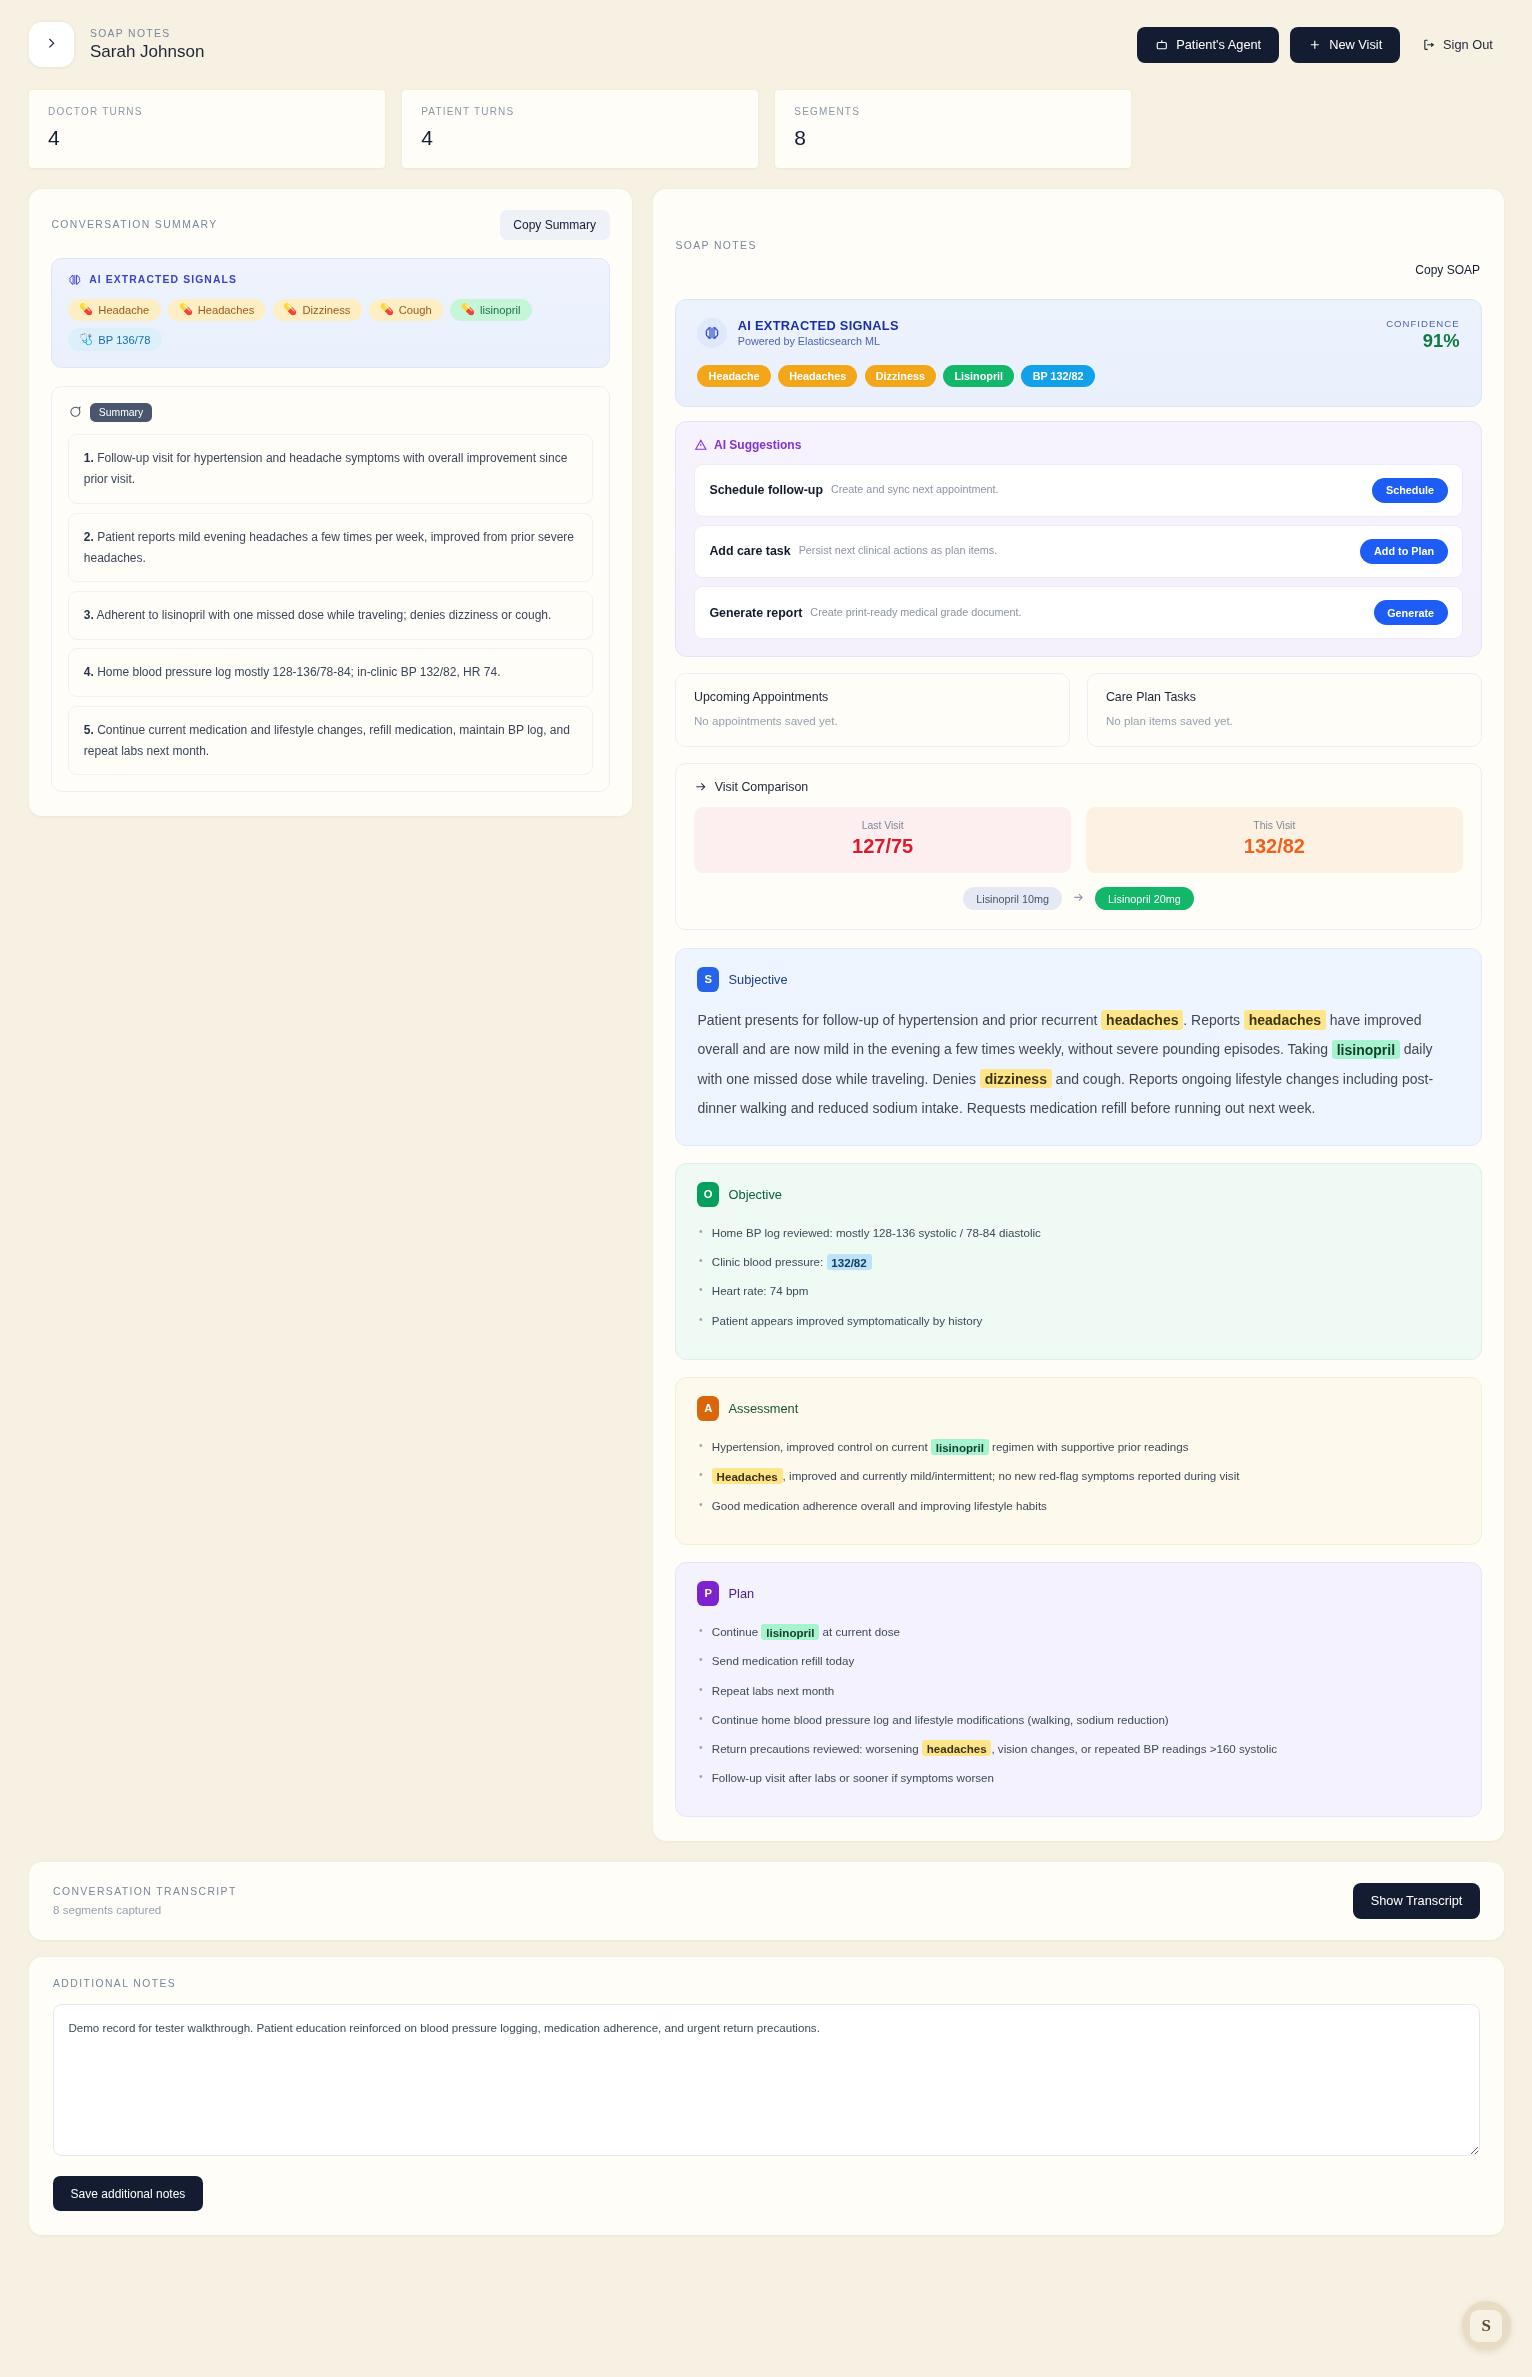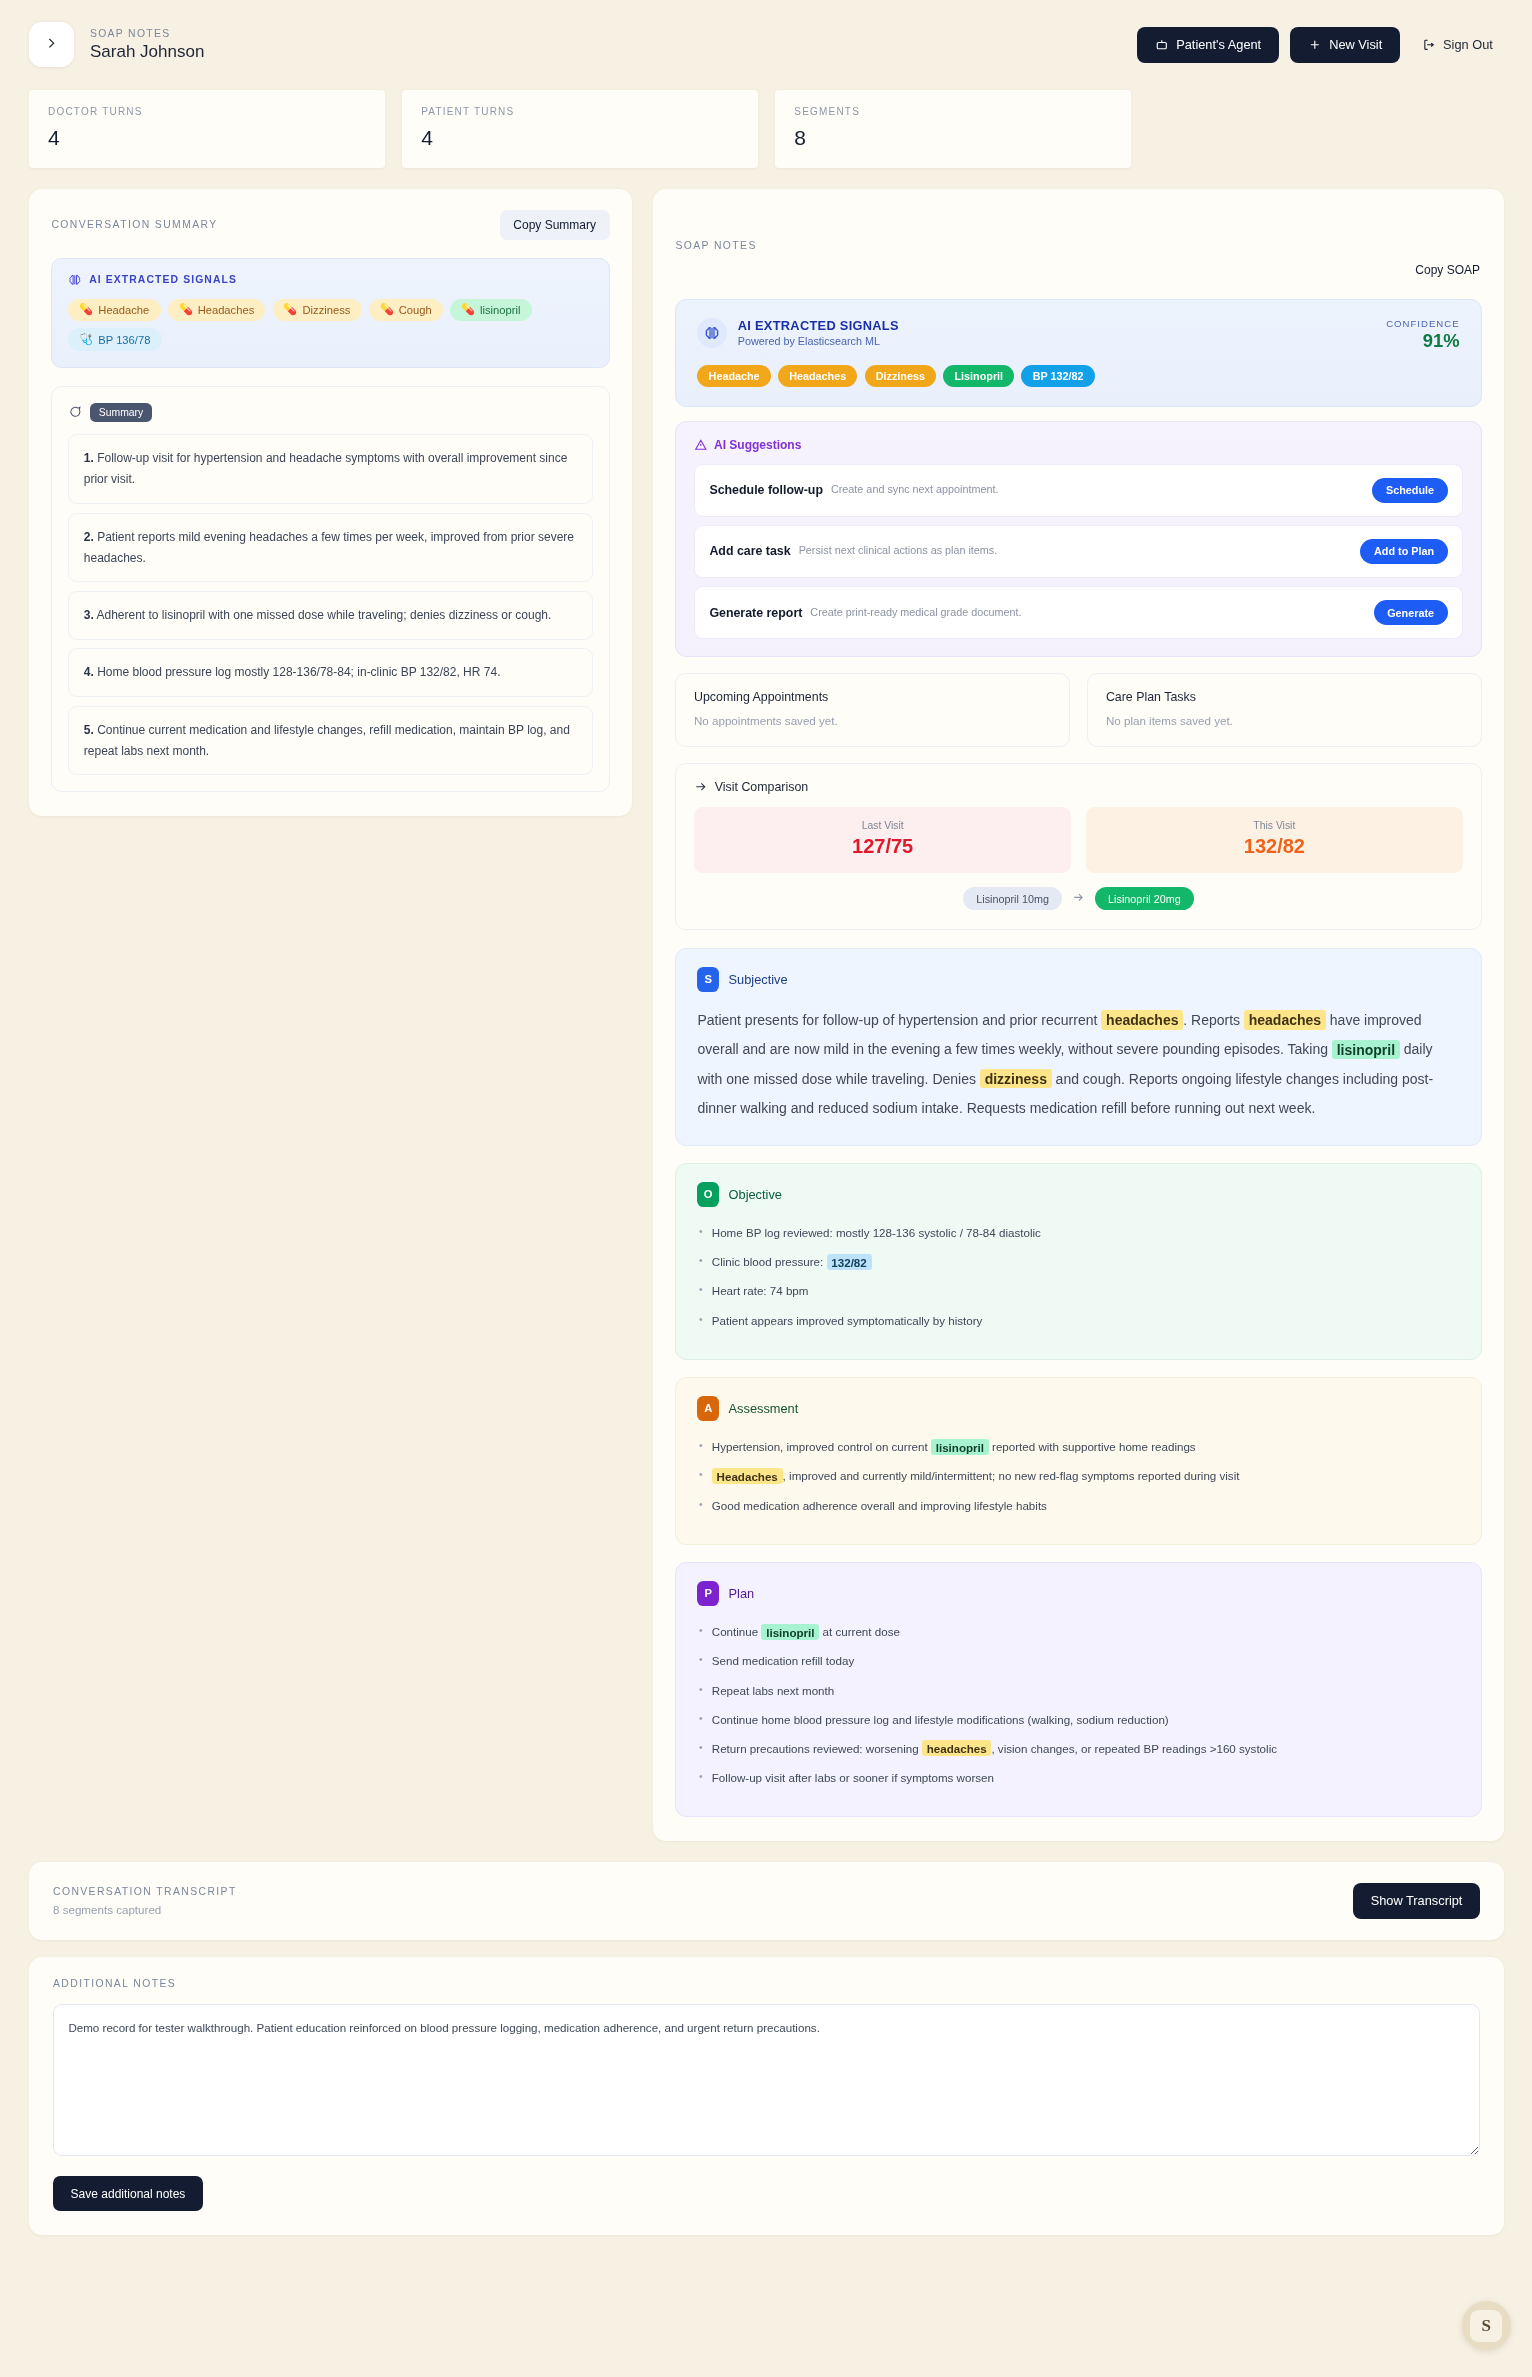--- a/index.html
+++ b/index.html
@@ -642,21 +642,21 @@
           <li><span>Patient appears improved symptomatically by history</span></li>
         </ul>
     </div>
 
     <div class="soap-sec a">
       <div class="soap-head">
         <span class="soap-letter a">A</span>
         <span class="soap-name a">Assessment</span>
       </div>
       <ul class="soap-list">
-          <li><span>Hypertension, improved control on current </span><span class="hl drug">lisinopril</span><span> reported with supportive home readings</span></li>
+          <li><span>Hypertension, improved control on current </span><span class="hl drug">lisinopril</span><span> regimen with supportive prior readings</span></li>
           <li><span class="hl sym">Headaches</span><span>, improved and currently mild/intermittent; no new red-flag symptoms reported during visit</span></li>
           <li><span>Good medication adherence overall and improving lifestyle habits</span></li>
         </ul>
     </div>
 
     <div class="soap-sec p">
       <div class="soap-head">
         <span class="soap-letter p">P</span>
         <span class="soap-name p">Plan</span>
       </div>

